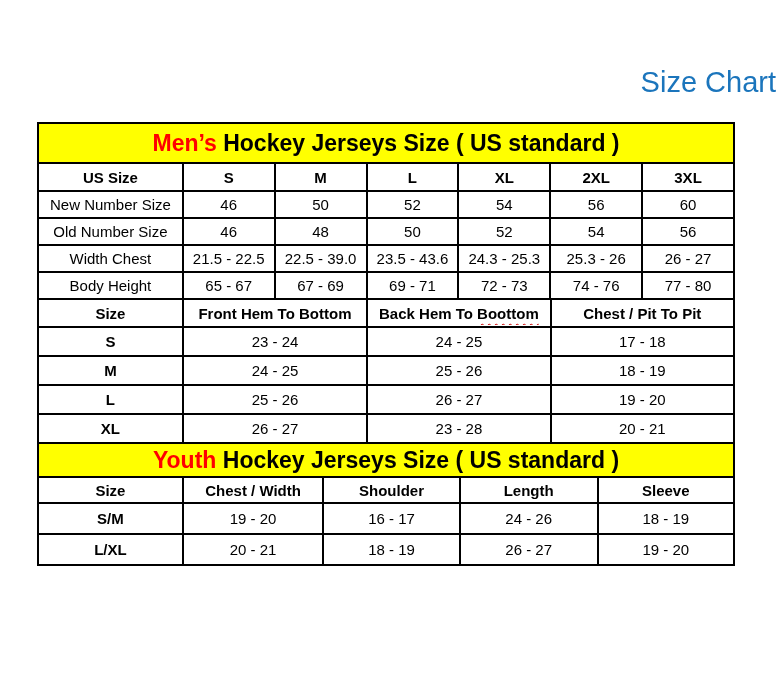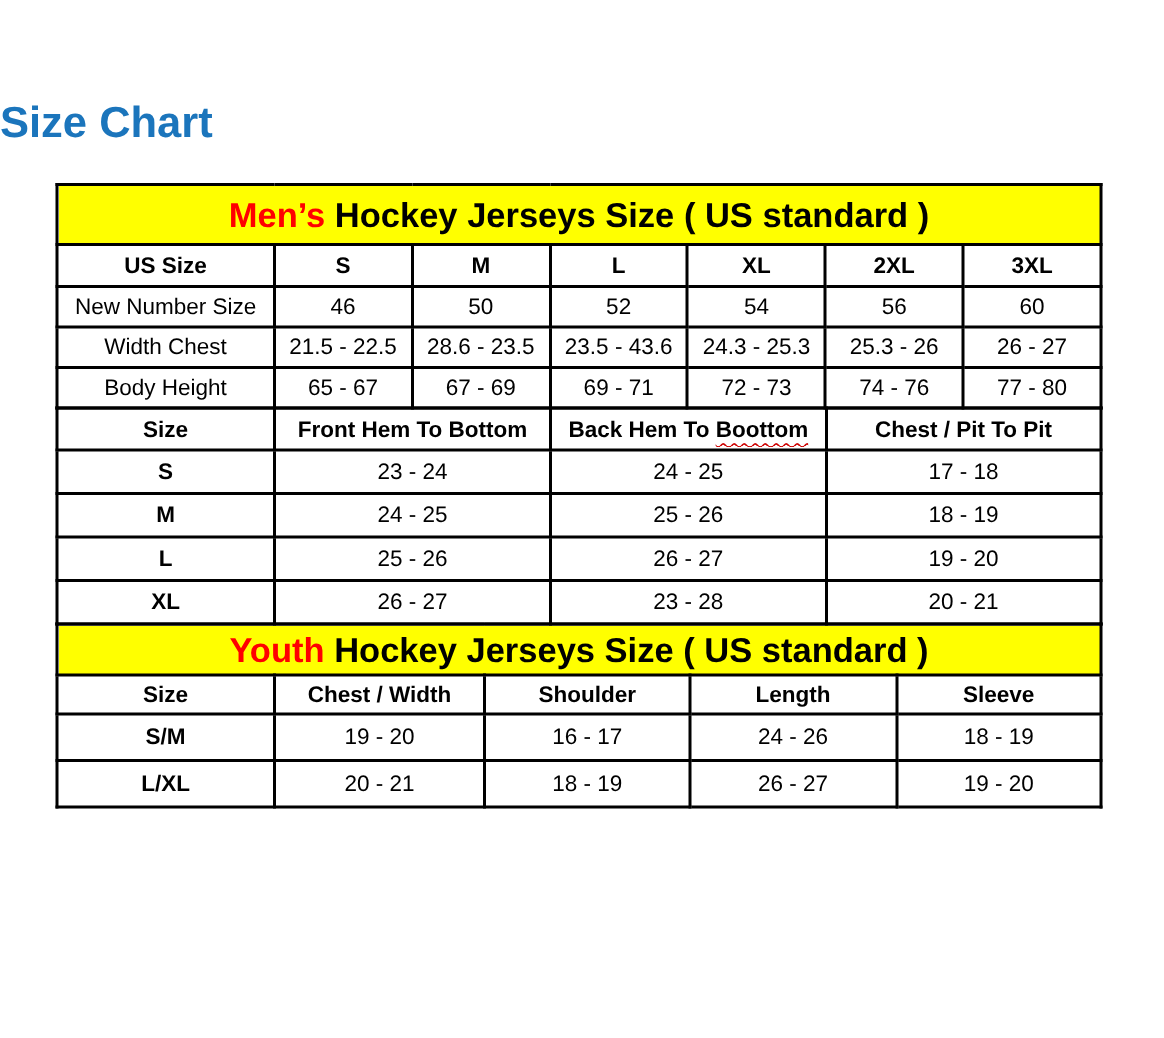--- a/index.html
+++ b/index.html
@@ -14,23 +14,23 @@
     position: relative;
     width: 776px;
     height: 692px;
     background: #ffffff;
     font-family: "Liberation Sans", sans-serif;
     color: #000;
     overflow: hidden;
   }
   .page-title {
     margin-top: 64px;
-    text-align: left;
+    text-align: right;
     font-size: 29px;
-    font-weight: bold;
+    font-weight: normal;
     letter-spacing: 0px;
     color: var(--title-blue);
     line-height: 36px;
   }
   .tables-wrap {
     margin: 22px 0 0 37px;
     width: 698px;
   }
   table {
     border-collapse: collapse;
@@ -117,23 +117,32 @@
           <tr>
             <td>New Number Size</td>
             <td>46</td>
             <td>50</td>
             <td>52</td>
             <td>54</td>
             <td>56</td>
             <td>60</td>
           </tr>
           <tr>
+            <td>Old Number Size</td>
+            <td>46</td>
+            <td>48</td>
+            <td>50</td>
+            <td>52</td>
+            <td>54</td>
+            <td>56</td>
+          </tr>
+          <tr>
             <td>Width Chest</td>
             <td>21.5 - 22.5</td>
-            <td>28.6 - 23.5</td>
+            <td>22.5 - 39.0</td>
             <td>23.5 - 43.6</td>
             <td>24.3 - 25.3</td>
             <td>25.3 - 26</td>
             <td>26 - 27</td>
           </tr>
           <tr>
             <td>Body Height</td>
             <td>65 - 67</td>
             <td>67 - 69</td>
             <td>69 - 71</td>

